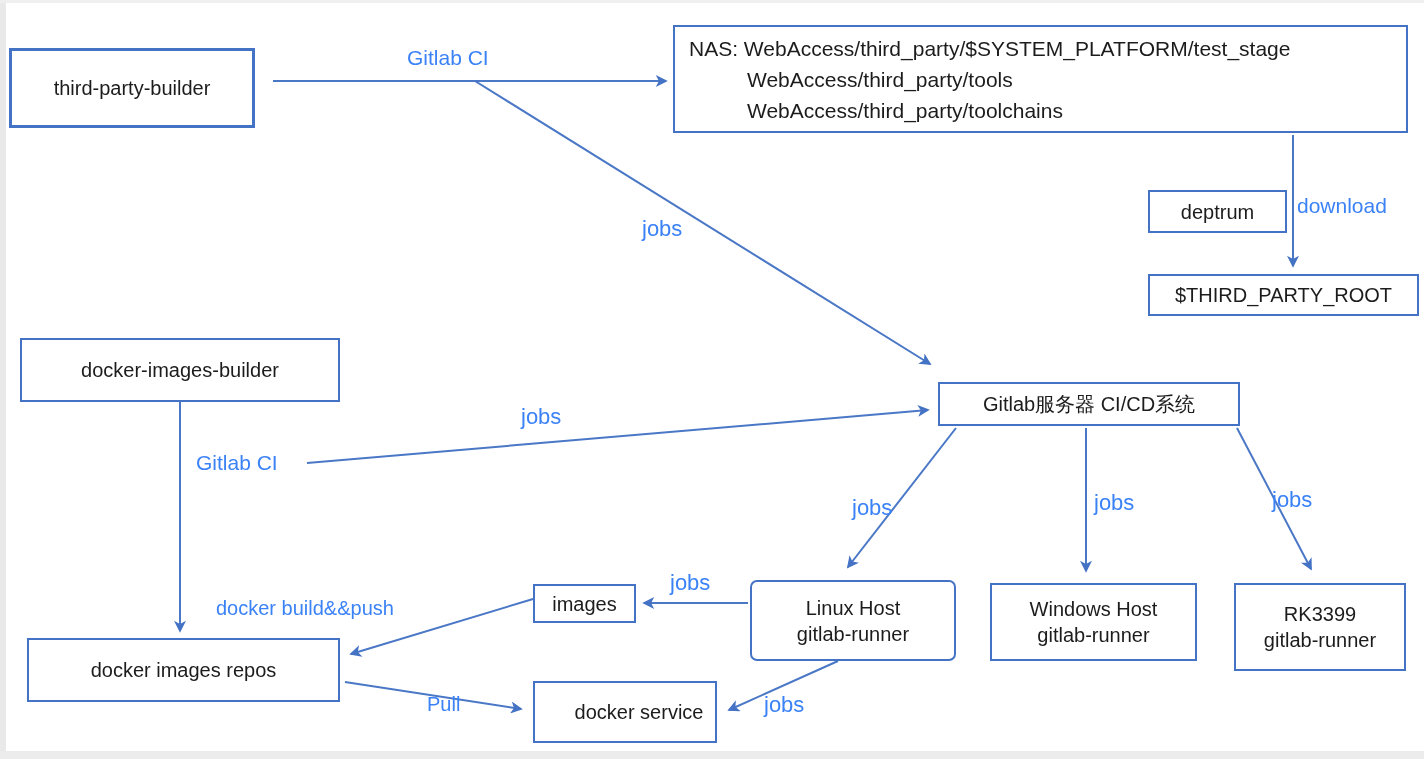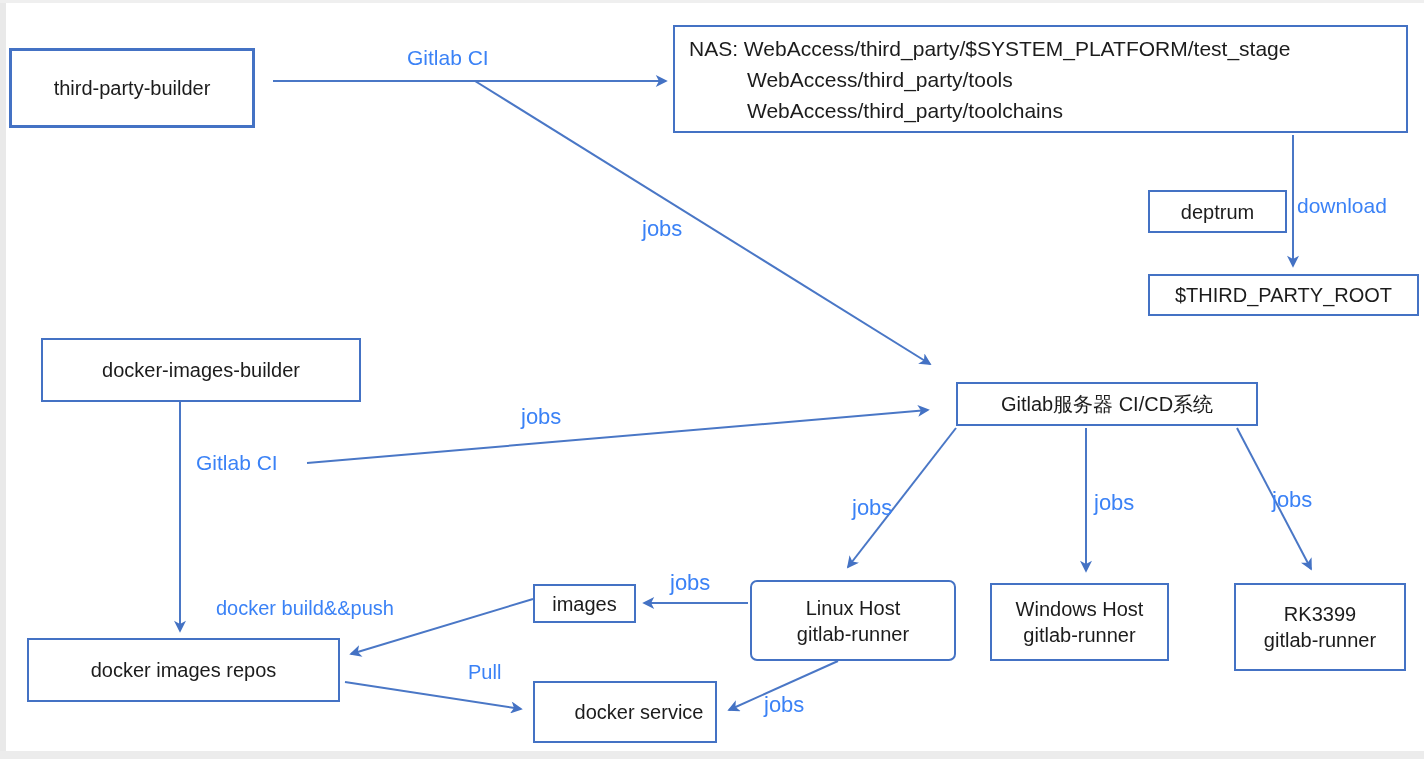--- a/index.html
+++ b/index.html
@@ -75,34 +75,34 @@
   </div>
 
   <div class="node" style="left:1148px;top:190px;width:139px;height:43px;">
     <div>deptrum</div>
   </div>
 
   <div class="node" style="left:1148px;top:274px;width:271px;height:42px;">
     <div>$THIRD_PARTY_ROOT</div>
   </div>
 
-  <div class="node" style="left:20px;top:338px;width:320px;height:64px;margin-left:21px;">
+  <div class="node" style="left:20px;top:338px;width:320px;height:64px;">
     <div>docker-images-builder</div>
   </div>
 
-  <div class="node" style="left:938px;top:382px;width:302px;height:44px;margin-left:18px;">
+  <div class="node" style="left:938px;top:382px;width:302px;height:44px;">
     <div>Gitlab服务器 CI/CD系统</div>
   </div>
 
   <div class="node" style="left:750px;top:580px;width:206px;height:81px;border-radius:7px;">
     <div>Linux Host</div>
     <div>gitlab-runner</div>
   </div>
 
-  <div class="node" style="left:990px;top:583px;width:179px;height:78px;">
+  <div class="node" style="left:990px;top:583px;width:207px;height:78px;">
     <div>Windows Host</div>
     <div>gitlab-runner</div>
   </div>
 
   <div class="node" style="left:1234px;top:583px;width:172px;height:88px;">
     <div>RK3399</div>
     <div>gitlab-runner</div>
   </div>
 
   <div class="node" style="left:533px;top:584px;width:103px;height:39px;">
@@ -130,17 +130,17 @@
   <div class="elabel" style="left:852px;top:496px;">jobs</div>
 
   <div class="elabel" style="left:1094px;top:491px;">jobs</div>
 
   <div class="elabel" style="left:1272px;top:488px;">jobs</div>
 
   <div class="elabel" style="left:670px;top:571px;">jobs</div>
 
   <div class="elabel small" style="left:216px;top:596px;">docker build&amp;&amp;push</div>
 
-  <div class="elabel small" style="left:427px;top:660px;margin-left:41px;">Pull</div>
+  <div class="elabel small" style="left:427px;top:692px;">Pull</div>
 
   <div class="elabel" style="left:764px;top:693px;">jobs</div>
 
 </div>
 
 </body></html>

